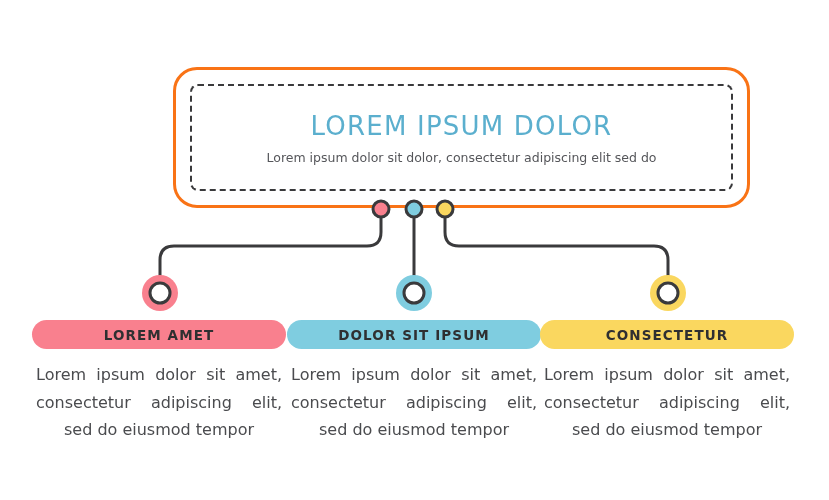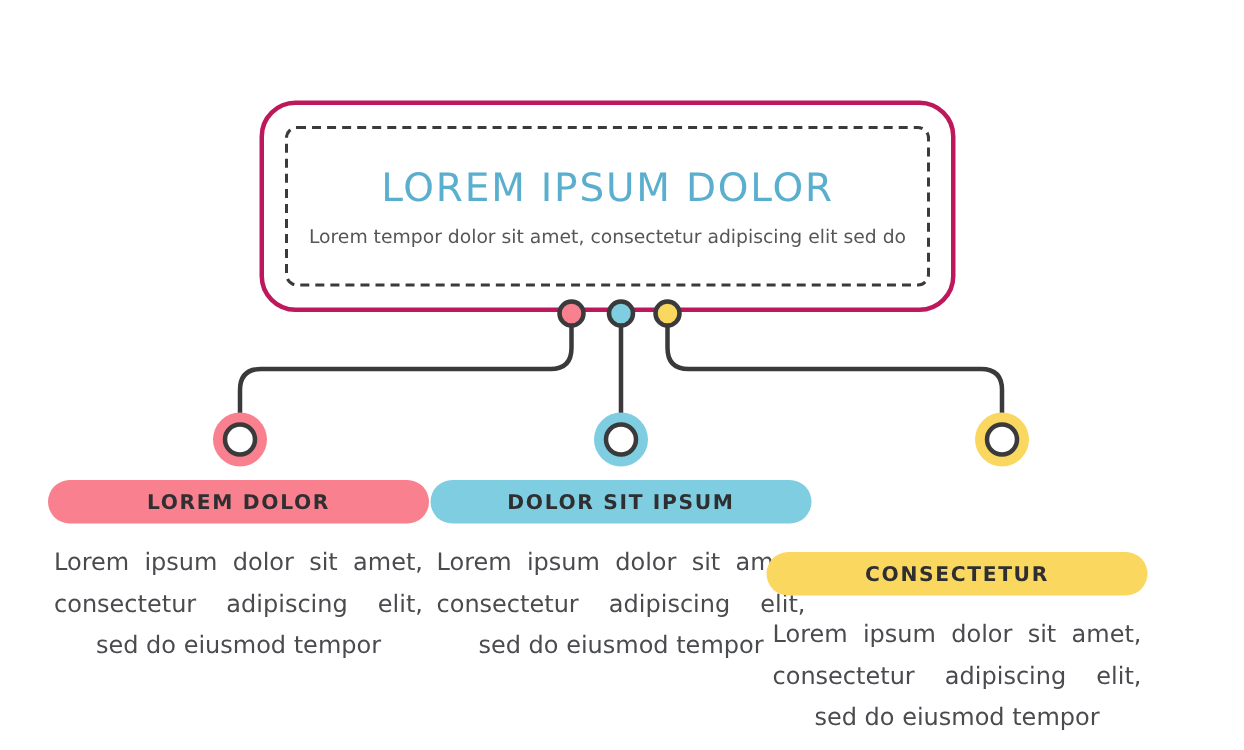--- a/index.html
+++ b/index.html
@@ -6,22 +6,22 @@
   body{
     width:829px;height:500px;
     background:#ffffff;
     font-family:"DejaVu Sans", sans-serif;
     overflow:hidden;
   }
   #stage{position:relative;width:829px;height:500px;}
 
   
   #header-panel{
-    position:absolute;left:173px;top:67px;width:464px;height:141px;
-    border:3px solid #be185d;border-radius:24px;
+    position:absolute;left:173px;top:67px;width:577px;height:141px;
+    border:3px solid #f97316;border-radius:24px;
     box-sizing:border-box;
   }
   #header-dashed{
     position:absolute;left:14px;top:14px;right:14px;bottom:14px;
     border:2px dashed #3a3a3c;border-radius:8px;
     display:flex;flex-direction:column;align-items:center;justify-content:center;
     box-sizing:border-box;
   }
   #header-title{
     font-size:26px;letter-spacing:1.2px;font-weight:400;
@@ -32,21 +32,21 @@
     font-size:12.5px;color:#55565a;margin:0;white-space:nowrap;font-weight:400;
   }
 
   
   #connectors{position:absolute;left:0;top:0;width:829px;height:500px;}
 
   
   .column{position:absolute;top:320px;width:254px;}
   #col-0{left:32px;}
   #col-1{left:287px;}
-  #col-2{left:511px;margin-top:48px;}
+  #col-2{left:540px;}
 
   .pill{
     height:29px;border-radius:15px;
     display:flex;align-items:center;justify-content:center;
     font-size:13.5px;font-weight:700;letter-spacing:1.1px;
     color:#2f2f31;
     width:100%;box-sizing:border-box;
   }
   .body-text{
     margin:12px 4px 0 4px;
@@ -56,21 +56,21 @@
   }
 </style>
 </head>
 <body>
 
 <div id="stage">
 
   <div id="header-panel">
     <div id="header-dashed">
       <div id="header-title">LOREM IPSUM DOLOR</div>
-      <div id="header-subtitle">Lorem tempor dolor sit amet, consectetur adipiscing elit sed do</div>
+      <div id="header-subtitle">Lorem ipsum dolor sit dolor, consectetur adipiscing elit sed do</div>
     </div>
   </div>
 
   <svg id="connectors" viewBox="0 0 829 500" xmlns="http://www.w3.org/2000/svg">
 
     <path d="M 381 209 L 381 232 Q 381 246 367 246 L 174 246 Q 160 246 160 260 L 160 293" fill="none" stroke="#3a3a3c" stroke-width="3" stroke-linecap="round" stroke-linejoin="round"></path>
 
     <path d="M 414 209 L 414 293" fill="none" stroke="#3a3a3c" stroke-width="3" stroke-linecap="round" stroke-linejoin="round"></path>
 
     <path d="M 445 209 L 445 232 Q 445 246 459 246 L 654 246 Q 668 246 668 260 L 668 293" fill="none" stroke="#3a3a3c" stroke-width="3" stroke-linecap="round" stroke-linejoin="round"></path>
@@ -83,21 +83,21 @@
 
     <circle cx="668" cy="293" r="18" fill="#FAD75F"></circle>
     <circle cx="668" cy="293" r="10" fill="#ffffff" stroke="#3a3a3c" stroke-width="3"></circle>
 
     <circle cx="381" cy="209" r="8" fill="#F9808E" stroke="#3a3a3c" stroke-width="3"></circle>
     <circle cx="414" cy="209" r="8" fill="#7FCDE0" stroke="#3a3a3c" stroke-width="3"></circle>
     <circle cx="445" cy="209" r="8" fill="#FAD75F" stroke="#3a3a3c" stroke-width="3"></circle>
   </svg>
 
   <div class="column" id="col-0">
-    <div class="pill" style="background:#F9808E">LOREM DOLOR</div>
+    <div class="pill" style="background:#F9808E">LOREM AMET</div>
     <div class="body-text">Lorem ipsum dolor sit amet, consectetur adipiscing elit, sed do eiusmod tempor</div>
   </div>
 
   <div class="column" id="col-1">
     <div class="pill" style="background:#7FCDE0">DOLOR SIT IPSUM</div>
     <div class="body-text">Lorem ipsum dolor sit amet, consectetur adipiscing elit, sed do eiusmod tempor</div>
   </div>
 
   <div class="column" id="col-2">
     <div class="pill" style="background:#FAD75F">CONSECTETUR</div>

